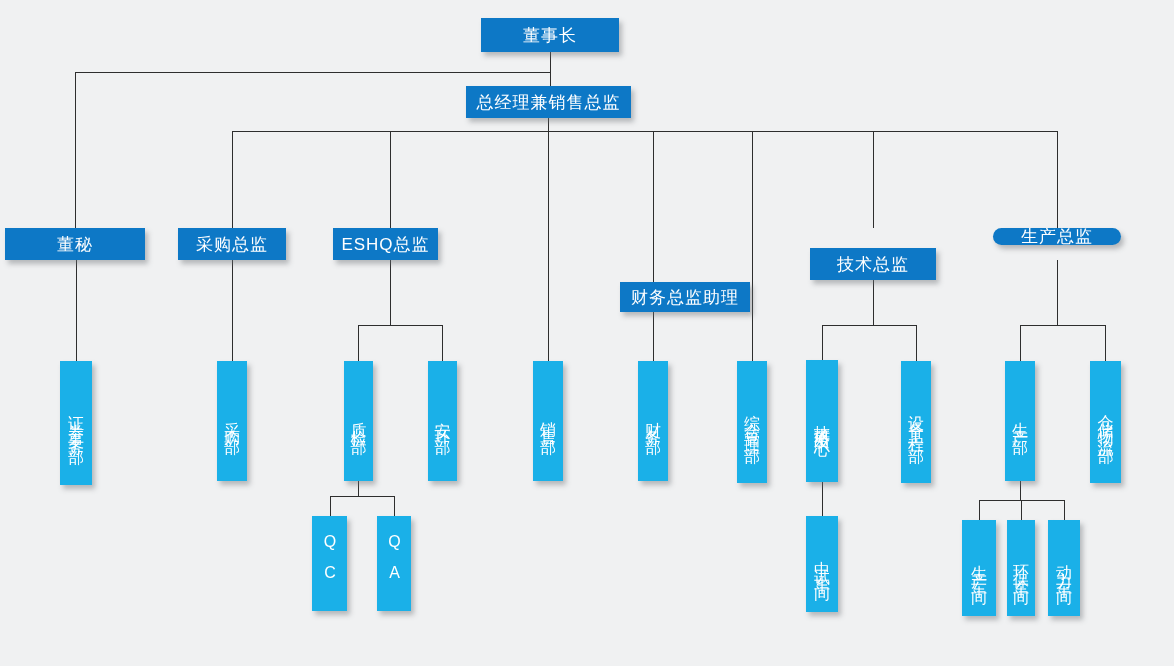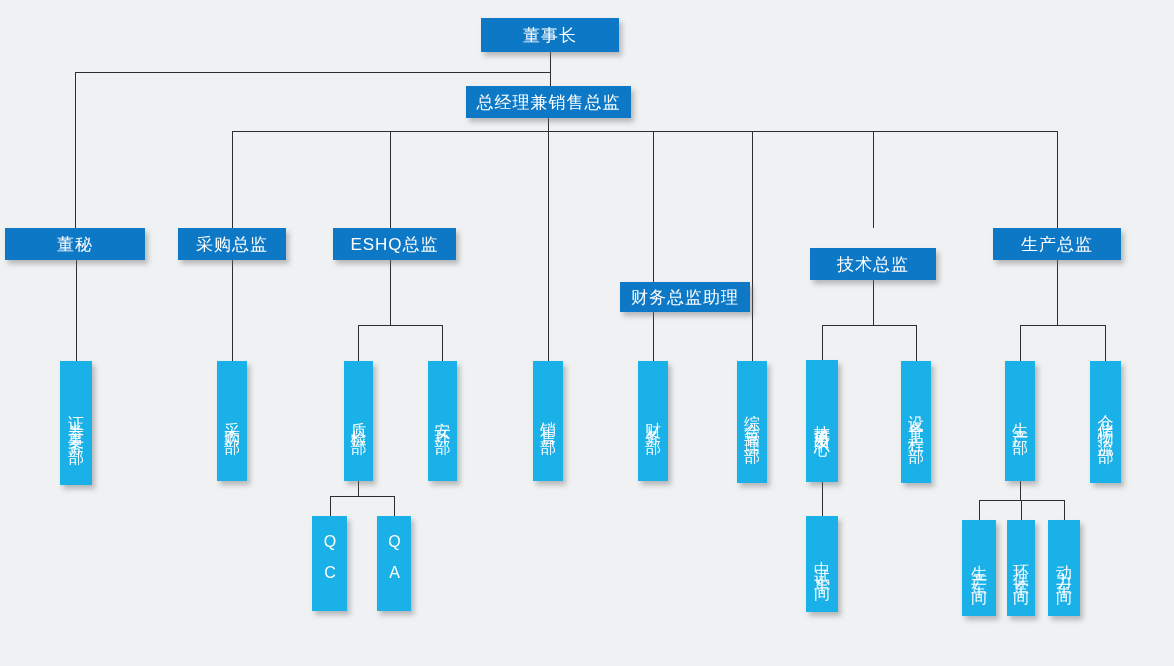--- a/index.html
+++ b/index.html
@@ -89,24 +89,24 @@
     <div class="connector" style="left: 1105px; top: 325px; width: 1px; height: 36px;"></div>
     <div class="connector" style="left: 1020px; top: 481px; width: 1px; height: 19px;"></div>
     <div class="connector" style="left: 979px; top: 500px; width: 85px; height: 1px;"></div>
     <div class="connector" style="left: 979px; top: 500px; width: 1px; height: 20px;"></div>
     <div class="connector" style="left: 1021px; top: 500px; width: 1px; height: 20px;"></div>
     <div class="connector" style="left: 1064px; top: 500px; width: 1px; height: 20px;"></div>
     <div class="node primary h-node" style="left: 481px; top: 18px; width: 138px; height: 34px;">董事长</div>
     <div class="node primary h-node" style="left: 466px; top: 86px; width: 165px; height: 32px;">总经理兼销售总监</div>
     <div class="node primary h-node" style="left: 5px; top: 228px; width: 140px; height: 32px; text-align: right;">董秘</div>
     <div class="node primary h-node" style="left: 178px; top: 228px; width: 108px; height: 32px; text-align: right;">采购总监</div>
-    <div class="node primary h-node" style="left: 333px; top: 228px; width: 123px; height: 32px;">ESHQ总监</div>
+    <div class="node primary h-node" style="left: 333px; top: 228px; width: 105px; height: 32px;">ESHQ总监</div>
     <div class="node primary h-node" style="left: 588px; top: 282px; width: 130px; height: 30px; margin-left: 32px;">财务总监助理</div>
     <div class="node primary h-node" style="left: 810px; top: 228px; width: 126px; height: 32px; margin-top: 20px;">技术总监</div>
-    <div class="node primary h-node" style="left: 993px; top: 228px; width: 128px; height: 32px;">生产总监</div>
+    <div class="node primary h-node" style="left: 993px; top: 228px; width: 128px; height: 17px; border-radius: 13px;">生产总监</div>
     <div class="node secondary v-node" style="left: 60px; top: 361px; width: 32px; height: 124px;">证券事务部</div>
     <div class="node secondary v-node" style="left: 217px; top: 361px; width: 30px; height: 120px;">采购部</div>
     <div class="node secondary v-node" style="left: 344px; top: 361px; width: 29px; height: 120px;">质检部</div>
     <div class="node secondary v-node" style="left: 428px; top: 361px; width: 29px; height: 120px;">安环部</div>
     <div class="node secondary v-node" style="left: 533px; top: 361px; width: 30px; height: 120px;">销售部</div>
     <div class="node secondary v-node" style="left: 638px; top: 361px; width: 30px; height: 120px;">财务部</div>
     <div class="node secondary v-node" style="left: 737px; top: 361px; width: 30px; height: 122px;">综合管理部</div>
     <div class="node secondary v-node tight" style="left: 806px; top: 360px; width: 32px; height: 122px;">技术研发中心</div>
     <div class="node secondary v-node" style="left: 901px; top: 361px; width: 30px; height: 122px;">设备工程部</div>
     <div class="node secondary v-node" style="left: 1005px; top: 361px; width: 30px; height: 120px;">生产部</div>

